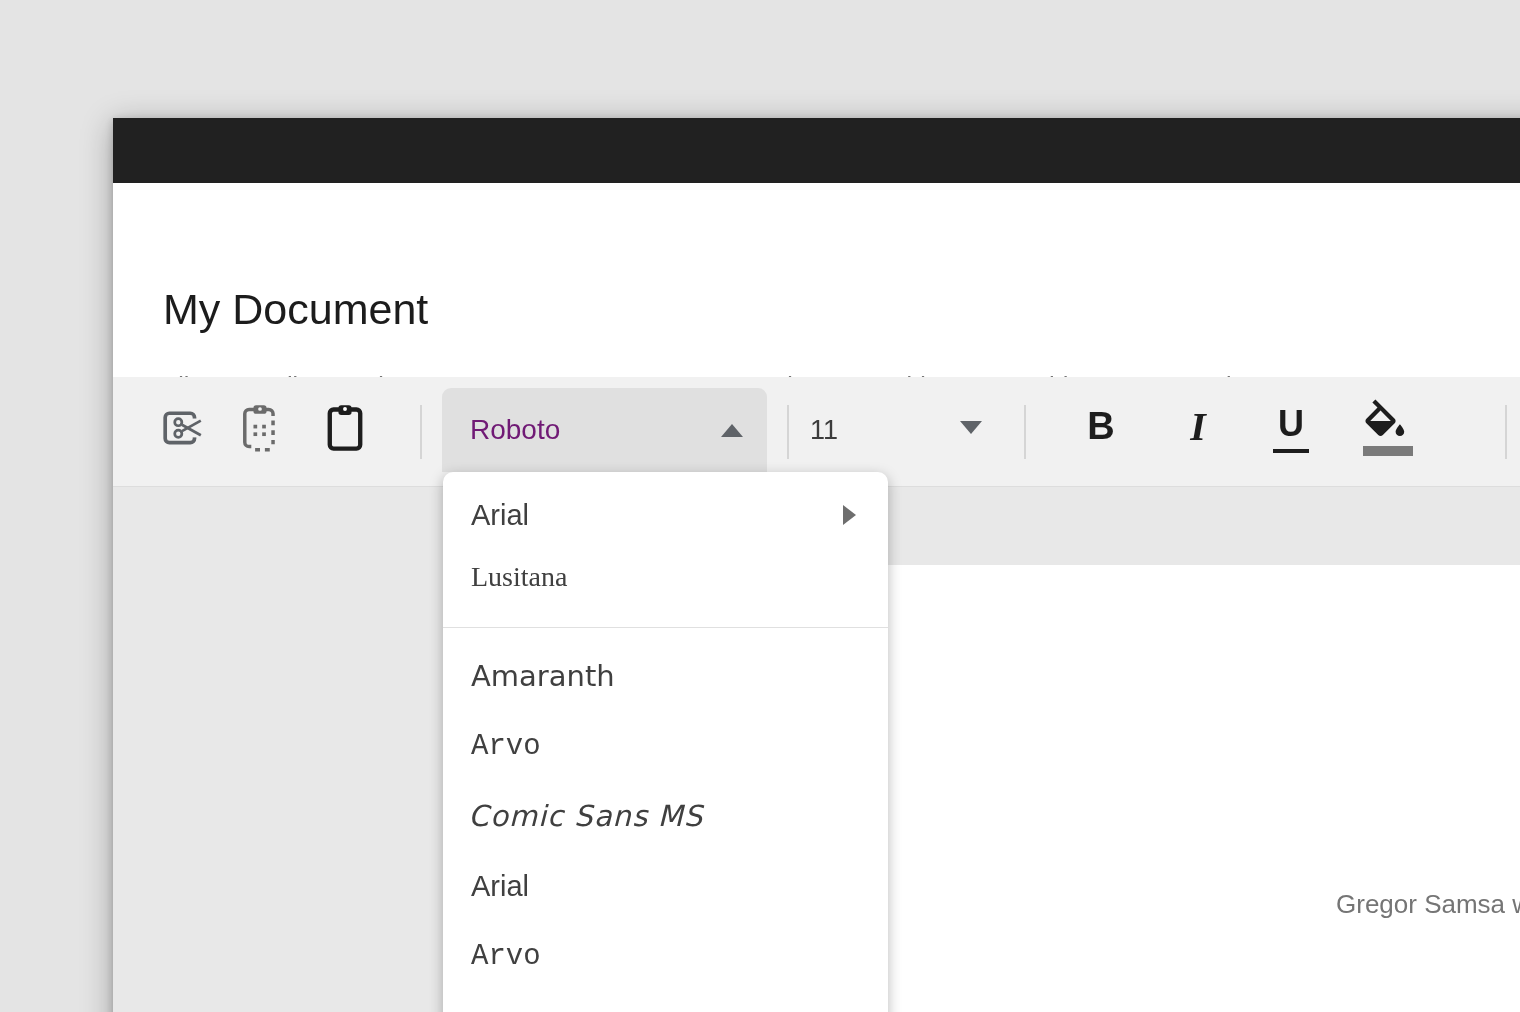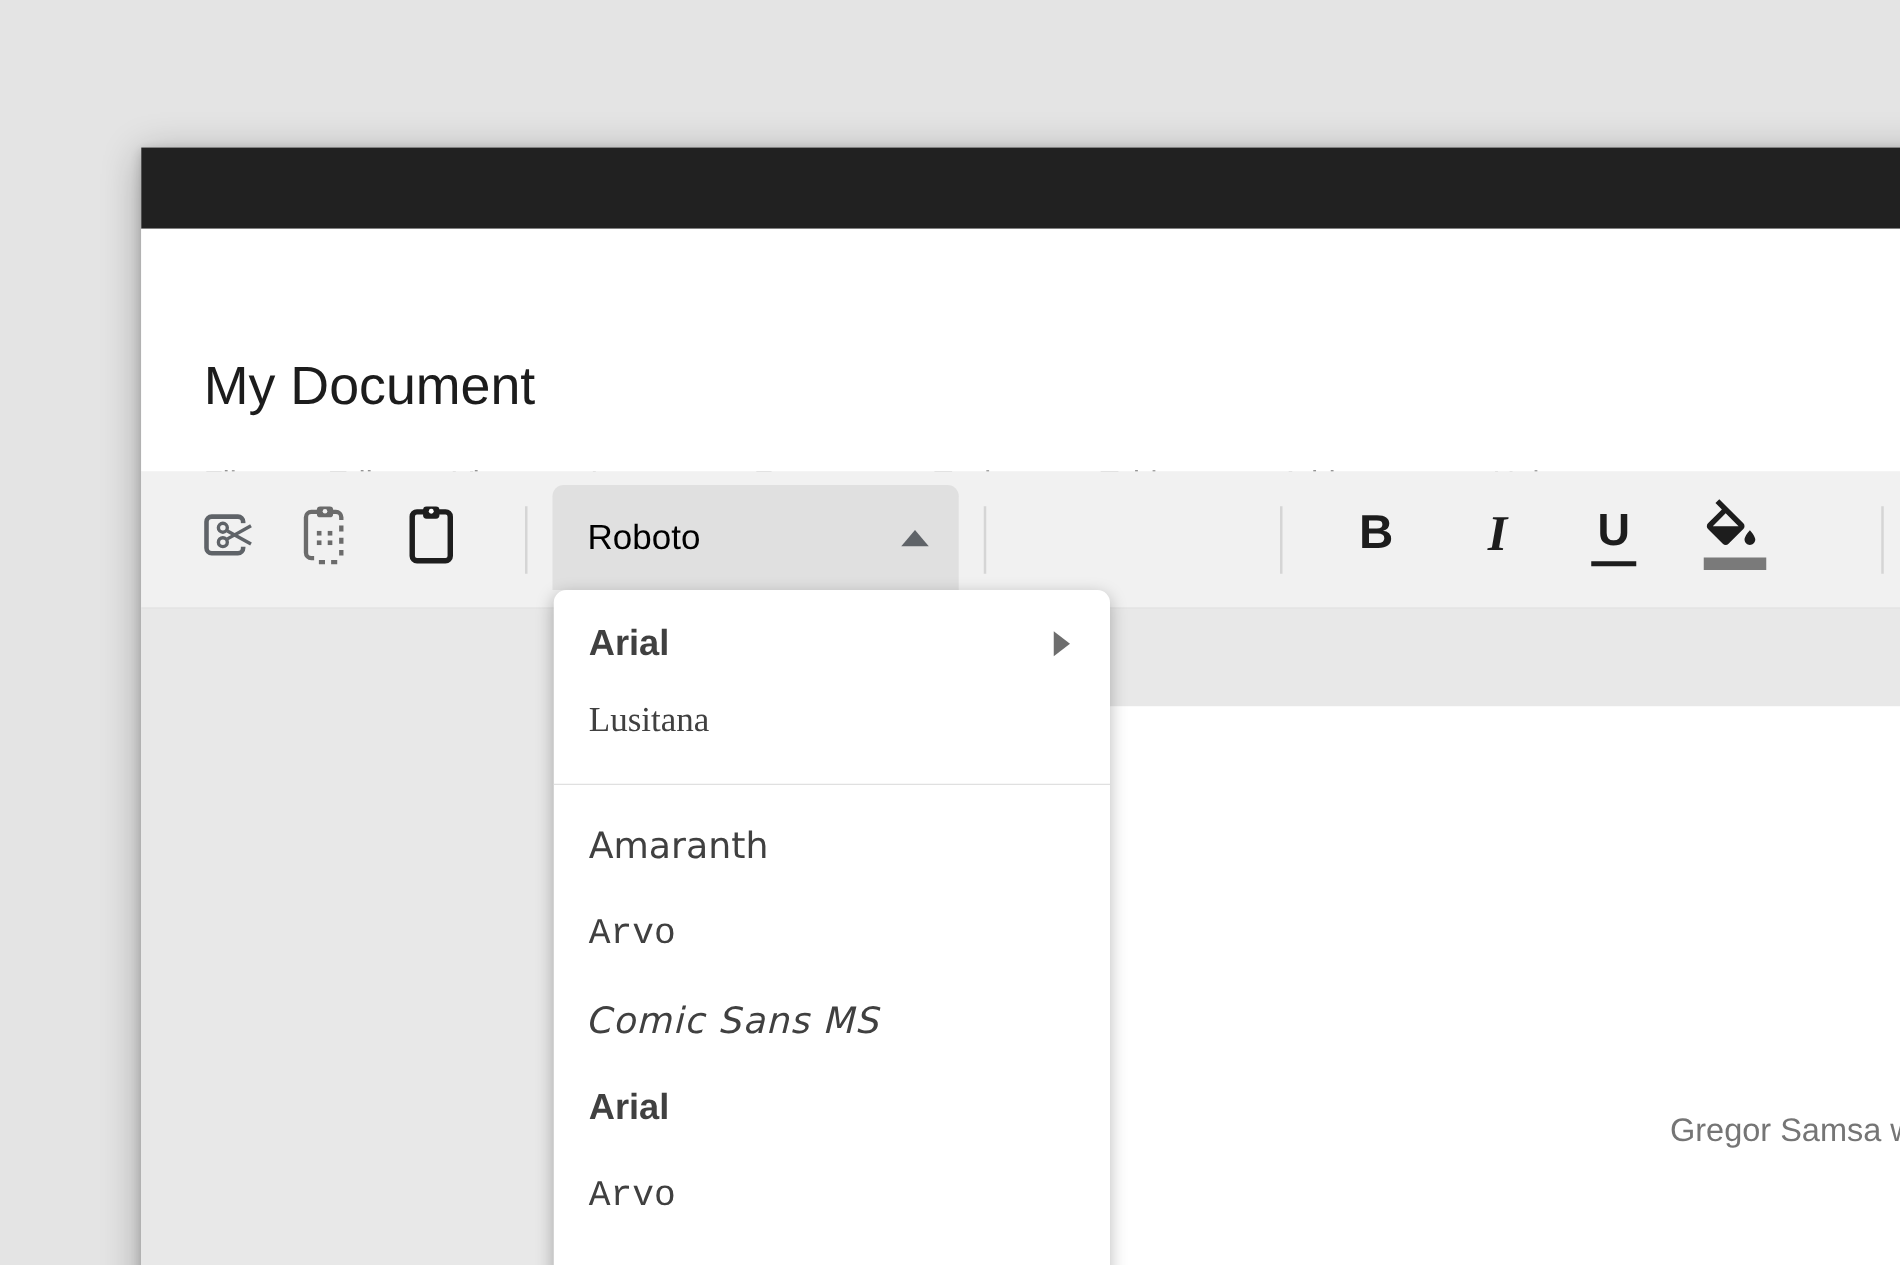--- a/index.html
+++ b/index.html
@@ -30,21 +30,21 @@
     background: #f1f1f1; border-bottom: 1px solid #dddddd;
   }
   .tb-divider { position: absolute; top: 28px; width: 2px; height: 54px; background: #d5d5d5; }
   .tb-icon { position: absolute; top: 30px; cursor: pointer; }
 
   .font-button {
     position: absolute; left: 329px; top: 11px; width: 325px; height: 84px;
     background: #e0e0e0; border-radius: 9px 9px 0 0; cursor: pointer;
   }
   .font-button .label {
-    position: absolute; left: 28px; top: 26px; font-size: 28px; color: #000000;
+    position: absolute; left: 28px; top: 26px; font-size: 28px; color: #701a75;
   }
   .tri-up {
     position: absolute; right: 24px; top: 36px; width: 0; height: 0;
     border-left: 11px solid transparent; border-right: 11px solid transparent;
     border-bottom: 13px solid #5f6368;
   }
   .size-box { position: absolute; left: 680px; top: 0; width: 230px; height: 100%; cursor: pointer; }
   .size-value { position: absolute; left: 17px; top: 38px; font-size: 27px; color: #3c3c3c; }
   .tri-down {
     position: absolute; left: 167px; top: 44px; width: 0; height: 0;
@@ -89,21 +89,21 @@
     font-size: 29px; color: #404040; cursor: pointer;
   }
   .dd-group2 .dd-item { height: 70px; }
   .dd-sep { height: 1px; background: #e0e0e0; margin-top: 19px; }
   .dd-group2 { padding-top: 13px; }
   .tri-right {
     position: absolute; right: 32px; top: 21px; width: 0; height: 0;
     border-top: 10px solid transparent; border-bottom: 10px solid transparent;
     border-left: 13px solid #6e6e6e;
   }
-  .f-arial    { font-family: "Liberation Sans", sans-serif; font-weight: bold; }
+  .f-arial    { font-family: "Liberation Sans", sans-serif; }
   .f-droid    { font-family: "DejaVu Sans", sans-serif; }
   .f-lusitana { font-family: "Liberation Serif", serif; font-size: 28px; }
   .f-amaranth { font-family: "DejaVu Sans", sans-serif; }
   .f-arvo     { font-family: Liberation Mono, monospace; }
   .f-comic    { font-family: "DejaVu Sans", sans-serif; font-style: italic; transform: skewX(-3deg); letter-spacing: 1px; }
 </style>
 </head>
 <body>
 
 <div class="window">
@@ -162,20 +162,24 @@
 
     <span class="tb-divider" style="left:307px"></span>
 
     <div class="font-button">
       <span class="label">Roboto</span>
       <span class="tri-up"></span>
     </div>
 
     <span class="tb-divider" style="left:674px"></span>
 
+    <div class="size-box">
+      <span class="size-value">11</span>
+      <span class="tri-down"></span>
+    </div>
 
     <span class="tb-divider" style="left:911px"></span>
 
     <div class="btn-bold">B</div>
     <div class="btn-italic">I</div>
     <div class="btn-underline">
       <span>U</span>
       <span class="u-bar"></span>
     </div>
 

